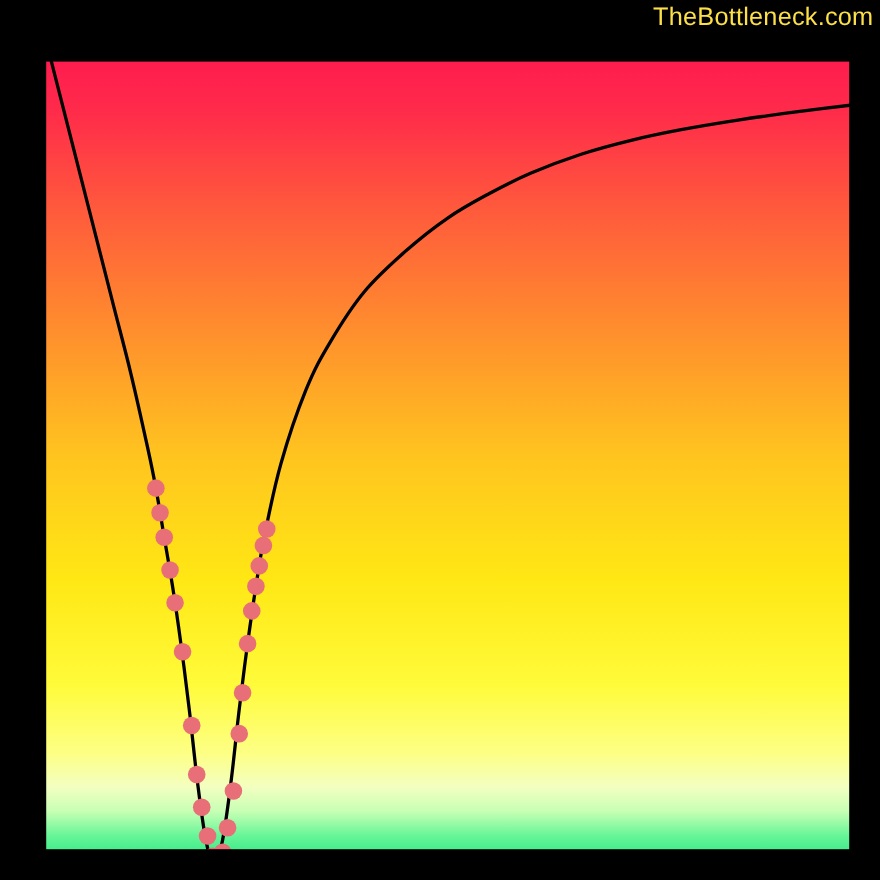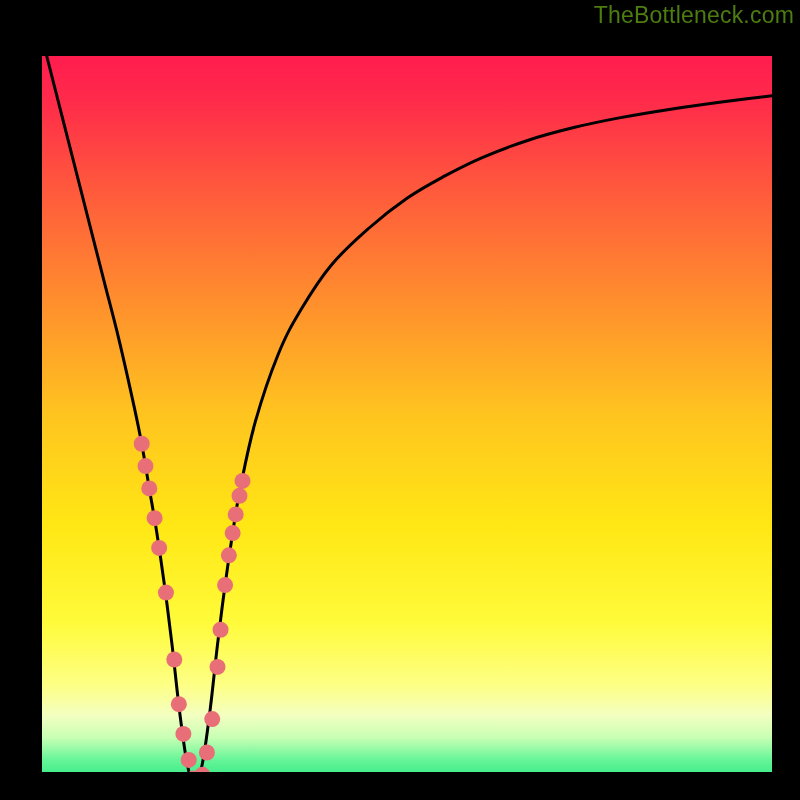--- a/index.html
+++ b/index.html
@@ -14,21 +14,21 @@
   .frame {
     position: absolute;
     box-sizing: border-box;
   }
   .plot-area {
     position: absolute;
     overflow: hidden;
   }
   .watermark {
     position: absolute;
-    color: #4d7c0f;
+    color: #fde047;
     font-size: 23px;
     font-weight: 500;
     letter-spacing: 0.2px;
     white-space: nowrap;
   }
   svg { display: block; }
 </style>
 </head>
 <body>
 

